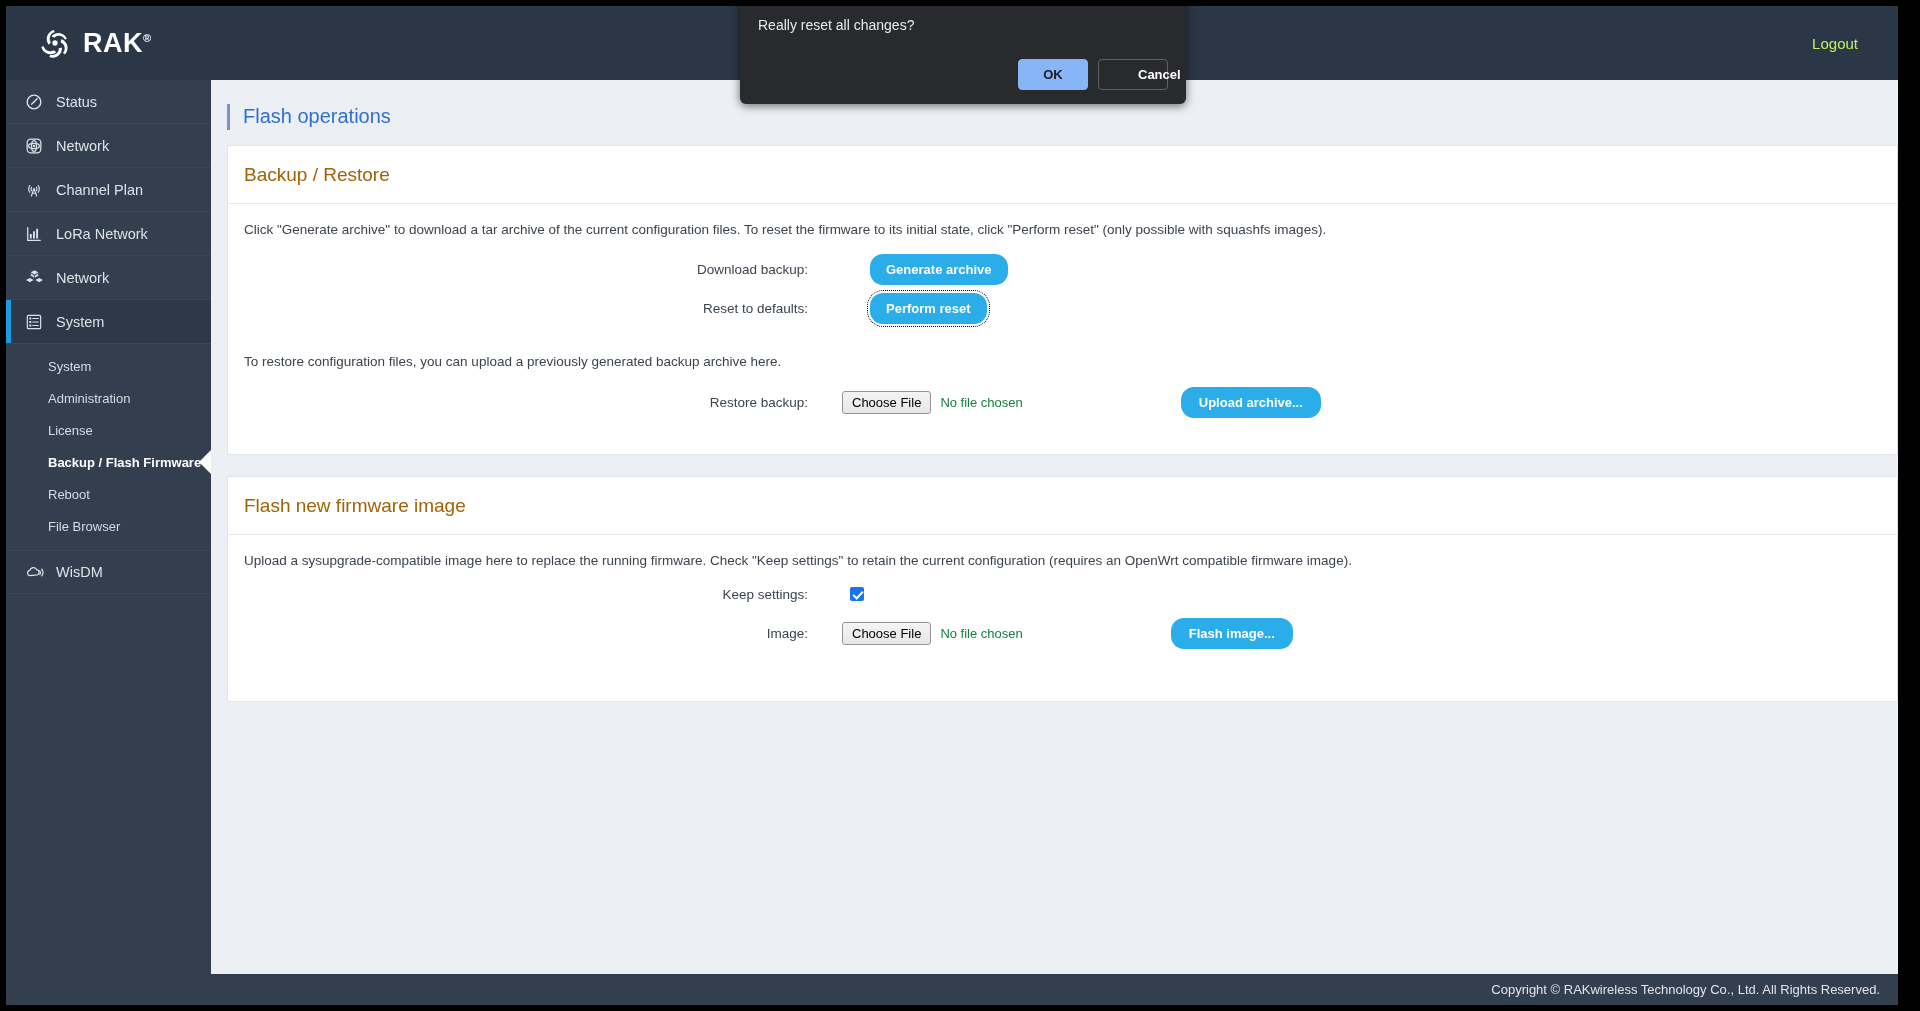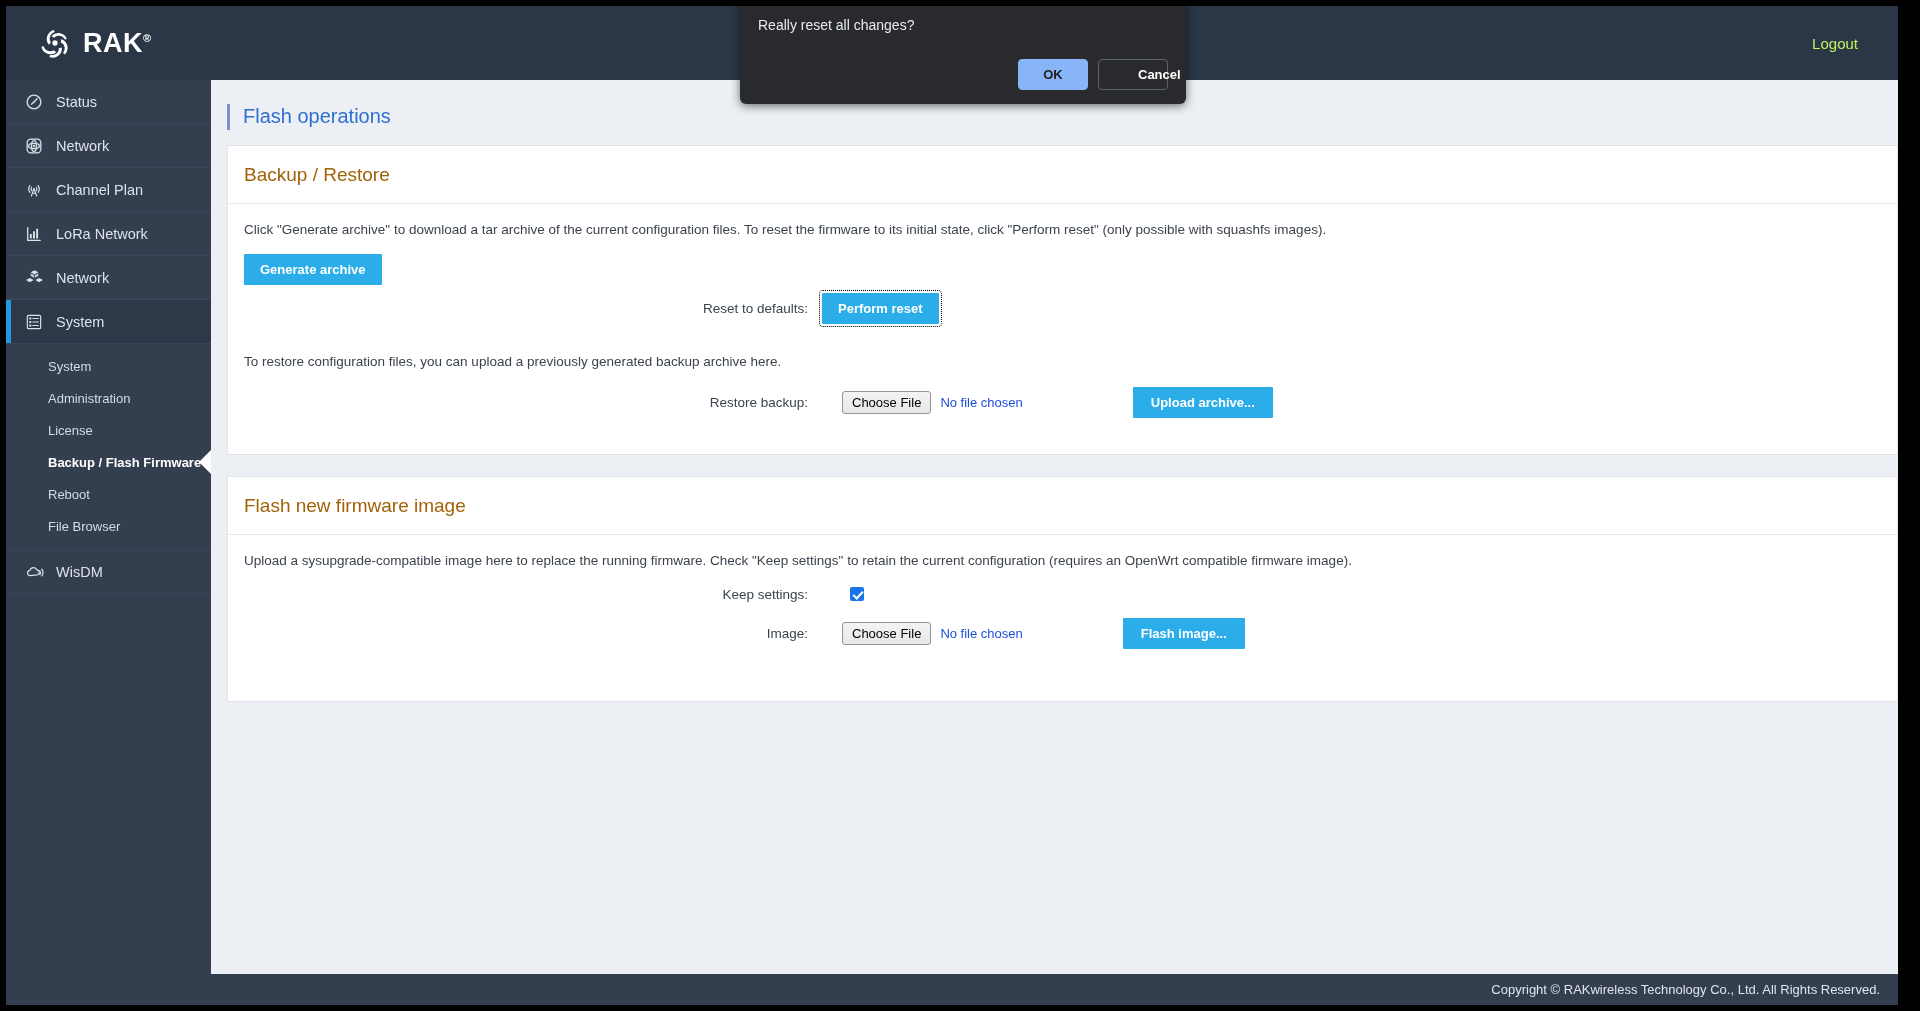--- a/index.html
+++ b/index.html
@@ -128,45 +128,46 @@
   .form-label {
     width: 578px; text-align: right;
     color: #3b434e; font-size: 13.5px;
     padding-right: 14px; flex: none;
   }
   .form-ctrl { display: flex; align-items: center; }
 
   .btn {
     background: #2badea;
     color: #ffffff;
-    border: none; border-radius: 1px;
+    border: none; border-radius: 13px;
     font-family: "Liberation Sans", sans-serif;
     font-size: 13px; font-weight: bold;
     padding: 9px 16px;
     cursor: pointer;
     line-height: 1;
+    margin-left: 48px;
   }
   .btn.focused { outline: 1px dotted #000; outline-offset: 2px; }
   .btn.wide { padding: 9px 18px; }
 
   .file-input {
     display: inline-flex; align-items: center;
     font-size: 13px;
     margin-left: 20px;
   }
   .file-btn {
     background: linear-gradient(#f4f4f4, #e7e7e7);
     border: 1px solid #949494;
     border-radius: 3px;
     padding: 3px 9px;
     color: #000; font-size: 13px;
     font-family: "Liberation Sans", sans-serif;
     cursor: pointer;
   }
-  .file-name { color: #1d4ed8; margin-left: 9px; font-size: 13px; }
+  .file-name { color: #15803d; margin-left: 9px; font-size: 13px; }
   .gap-lg { width: 110px; }
   .gap-sm { width: 100px; }
 
   .checkbox {
     width: 14px; height: 14px;
     background: #1a73e8;
     border-radius: 2px;
     position: relative;
     cursor: pointer;
     display: inline-block;
@@ -369,20 +370,21 @@
       <div class="title-accent"></div>
       <div class="page-title">Flash operations</div>
     </div>
 
     <div class="panel">
       <div class="panel-head">Backup / Restore</div>
       <div class="panel-body">
         <div class="desc">Click "Generate archive" to download a tar archive of the current configuration files. To reset the firmware to its initial state, click "Perform reset" (only possible with squashfs images).</div>
 
         <div class="form-row">
+          <div class="form-label">Download backup:</div>
           <div class="form-ctrl">
             <button class="btn">Generate archive</button>
           </div>
         </div>
 
         <div class="form-row">
           <div class="form-label">Reset to defaults:</div>
           <div class="form-ctrl">
             <button class="btn focused">Perform reset</button>
           </div>

